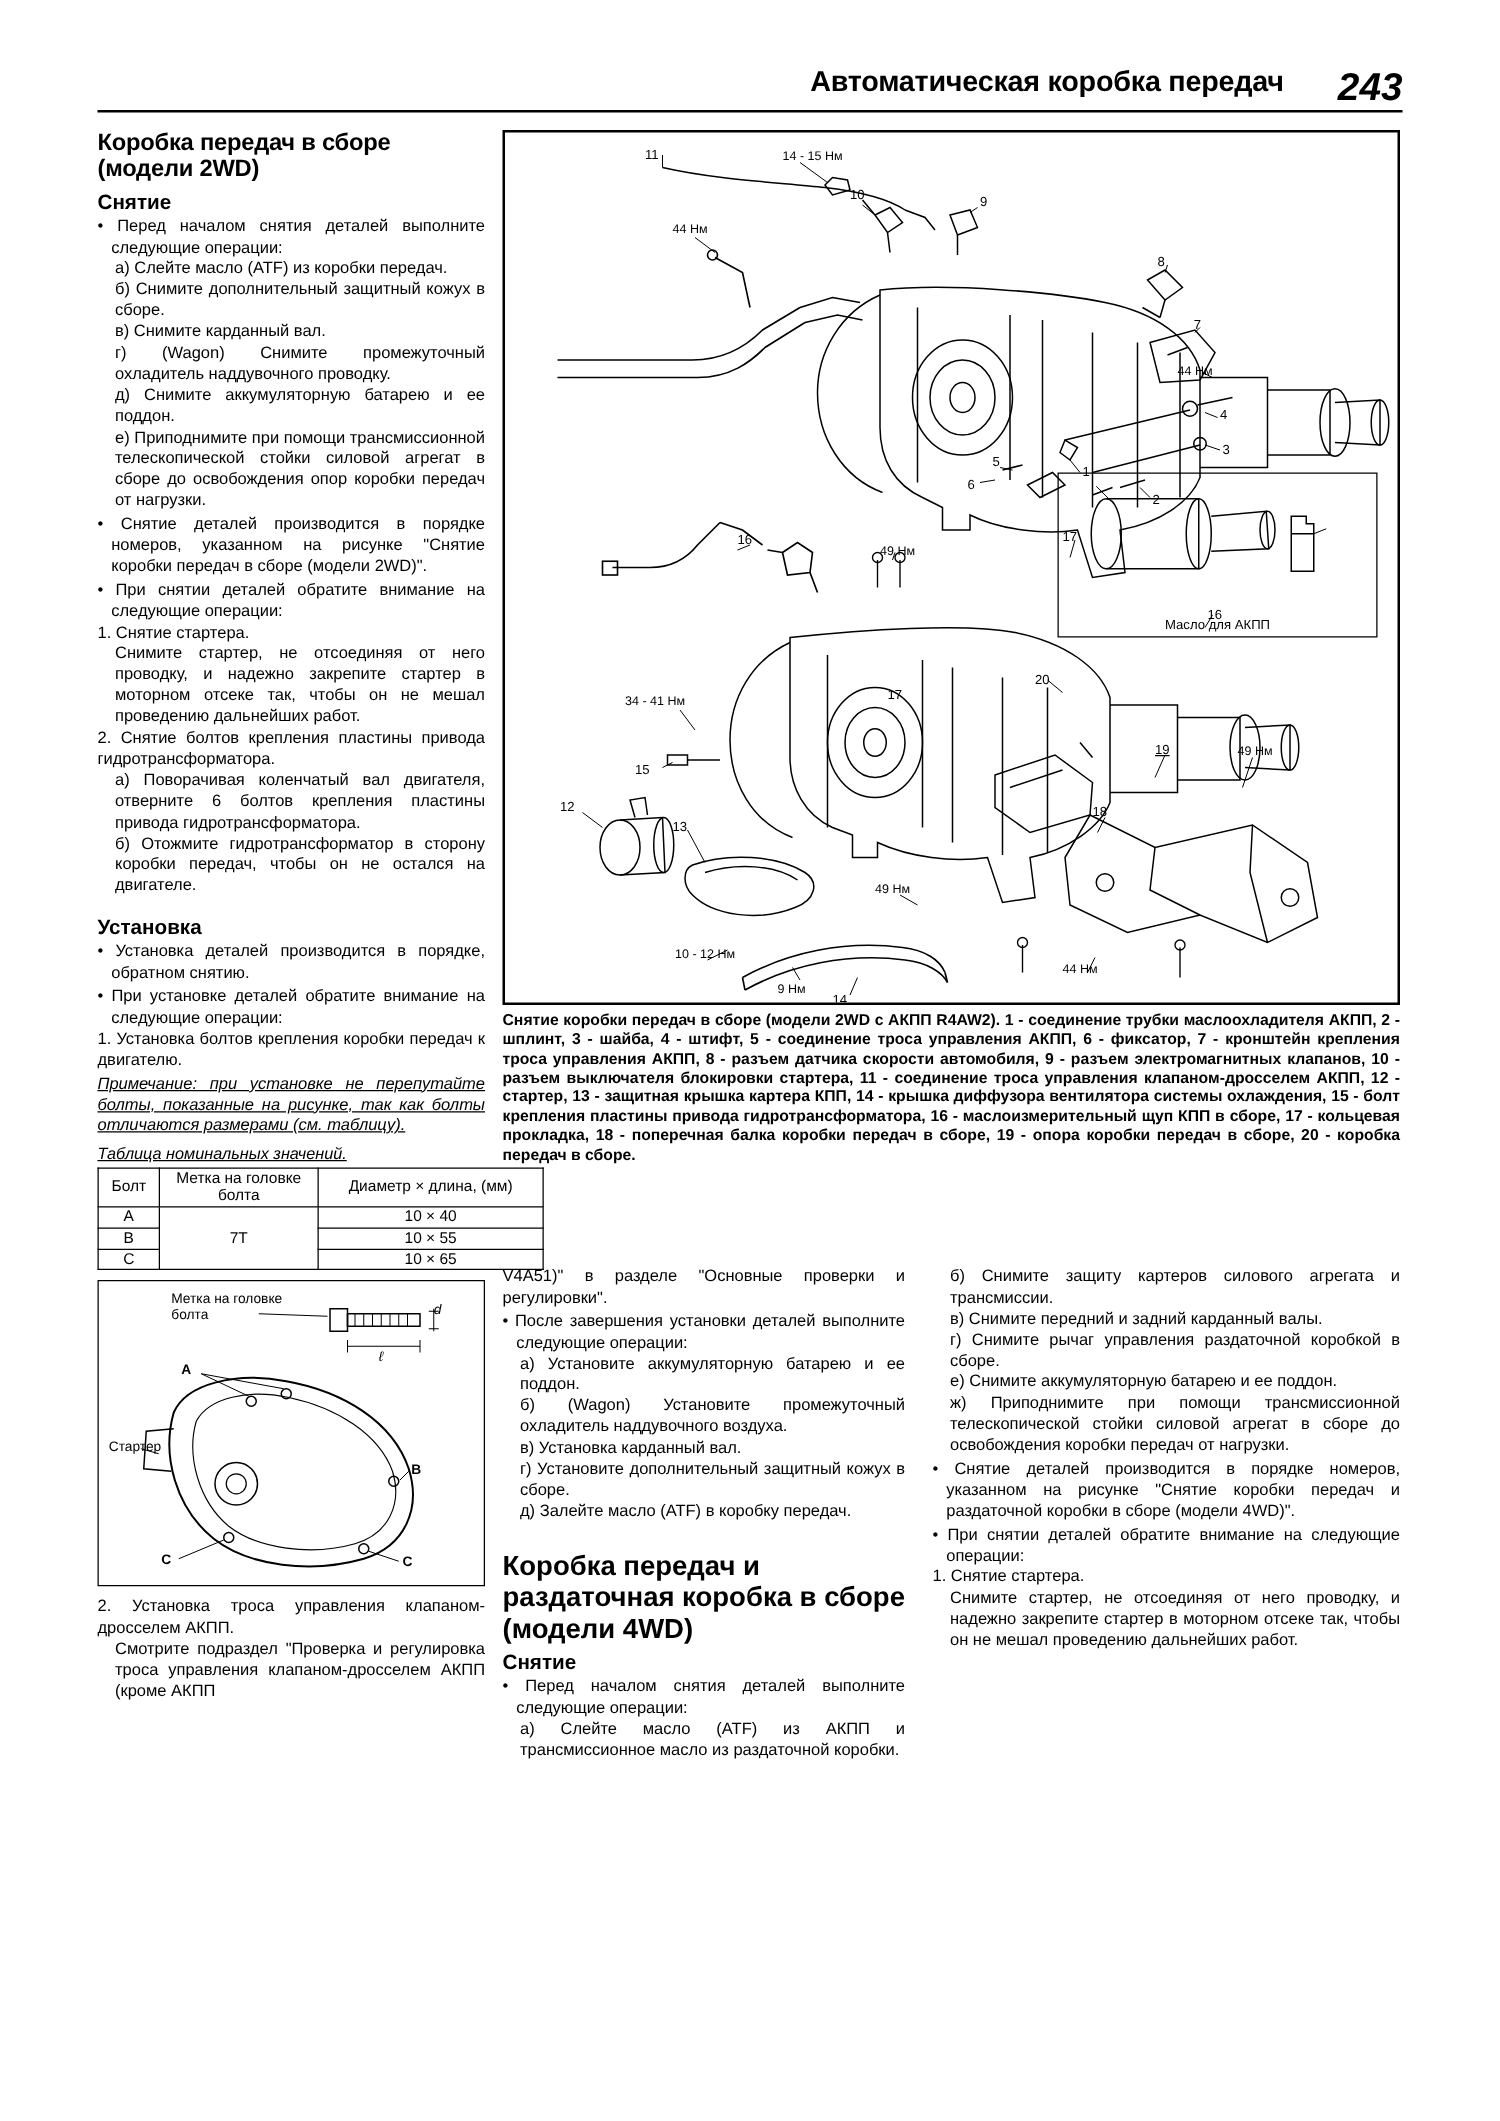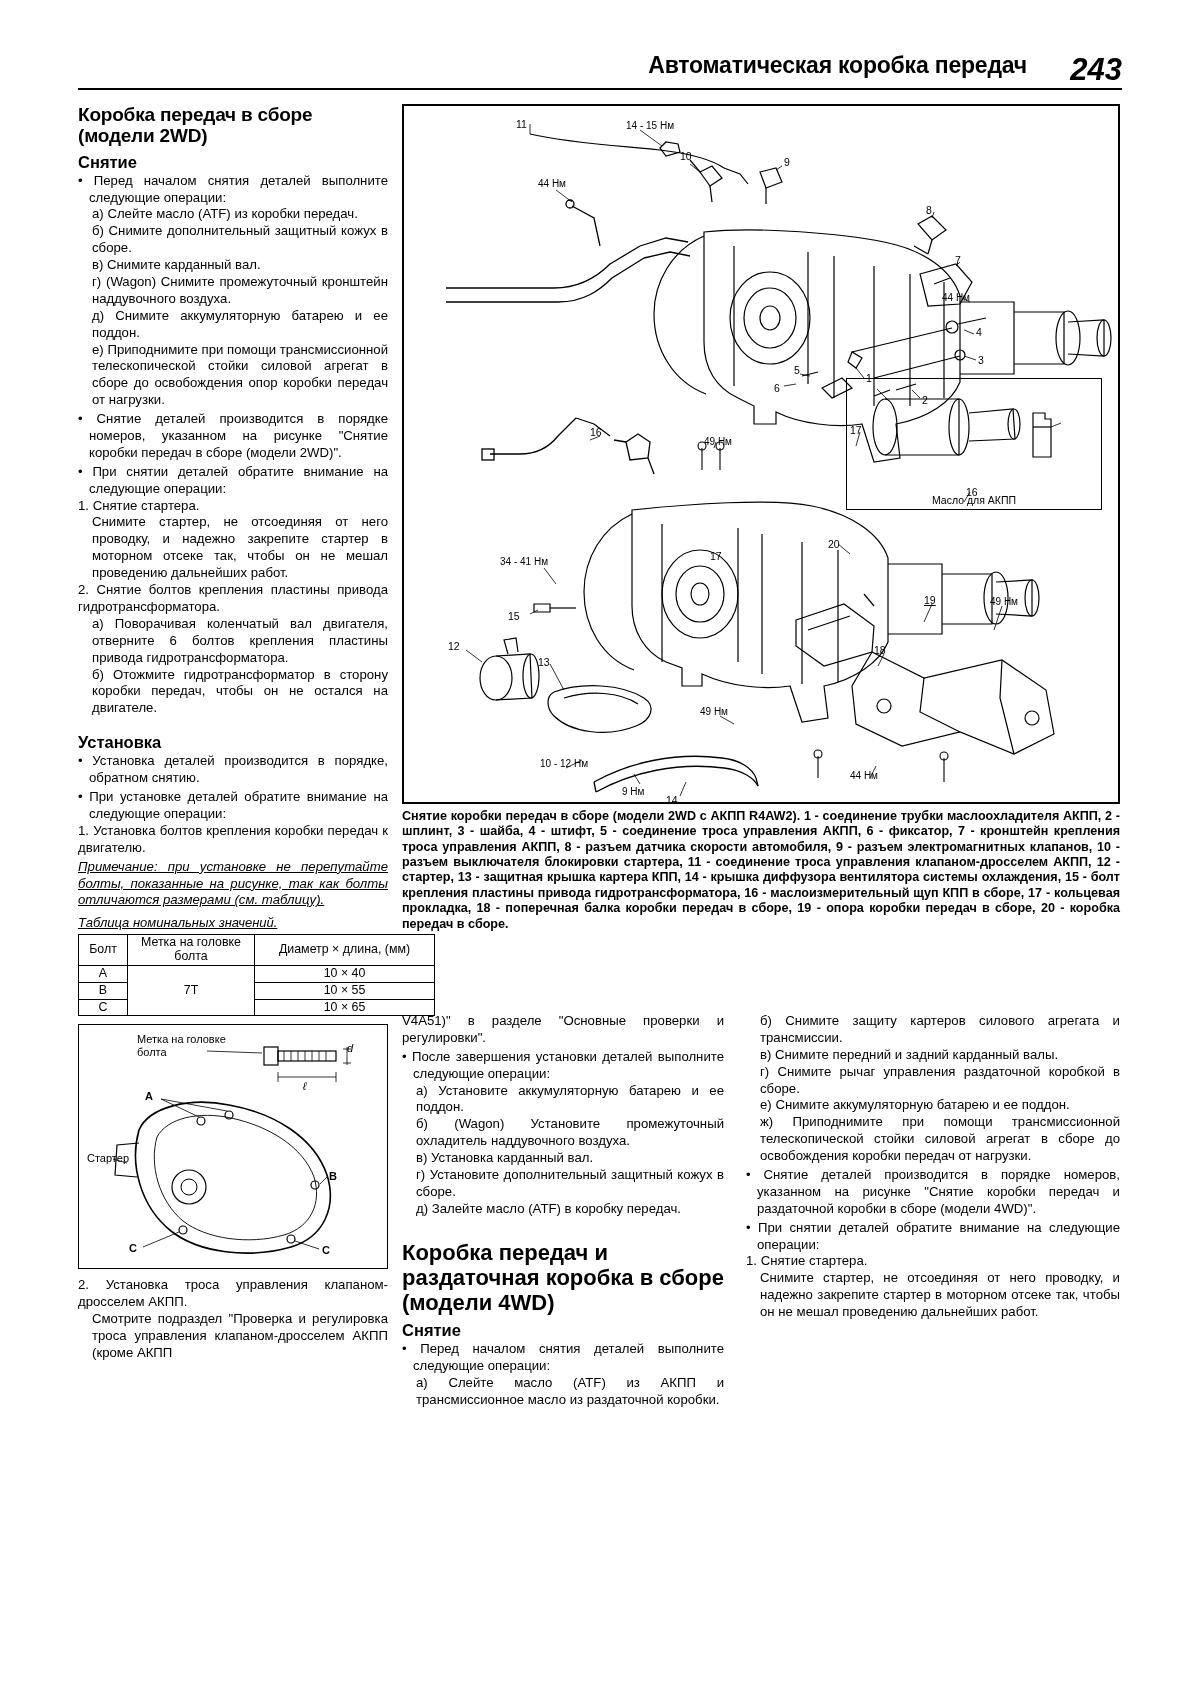--- a/index.html
+++ b/index.html
@@ -211,21 +211,21 @@
   </div>
   <div class="header-rule"></div>
 
   <div class="col-left">
     <h2 class="sec">Коробка передач в сборе (модели 2WD)</h2>
     <h3 class="sub">Снятие</h3>
     <p class="bullet">• Перед началом снятия деталей выполните следующие операции:</p>
     <p class="indent">а) Слейте масло (ATF) из коробки передач.</p>
     <p class="indent">б) Снимите дополнительный защитный кожух в сборе.</p>
     <p class="indent">в) Снимите карданный вал.</p>
-    <p class="indent">г) (Wagon) Снимите промежуточный кронштейн наддувочного воздуха.</p>
+    <p class="indent">г) (Wagon) Снимите промежуточный охладитель наддувочного проводку.</p>
     <p class="indent">д) Снимите аккумуляторную батарею и ее поддон.</p>
     <p class="indent">е) Приподнимите при помощи трансмиссионной телескопической стойки силовой агрегат в сборе до освобождения опор коробки передач от нагрузки.</p>
     <p class="bullet">• Снятие деталей производится в порядке номеров, указанном на рисунке "Снятие коробки передач в сборе (модели 2WD)".</p>
     <p class="bullet">• При снятии деталей обратите внимание на следующие операции:</p>
     <p class="num">1. Снятие стартера.</p>
     <p class="indent">Снимите стартер, не отсоединяя от него проводку, и надежно закрепите стартер в моторном отсеке так, чтобы он не мешал проведению дальнейших работ.</p>
     <p class="num">2. Снятие болтов крепления пластины привода гидротрансформатора.</p>
     <p class="indent">а) Поворачивая коленчатый вал двигателя, отверните 6 болтов крепления пластины привода гидротрансформатора.</p>
     <p class="indent">б) Отожмите гидротрансформатор в сторону коробки передач, чтобы он не остался на двигателе.</p>
 

